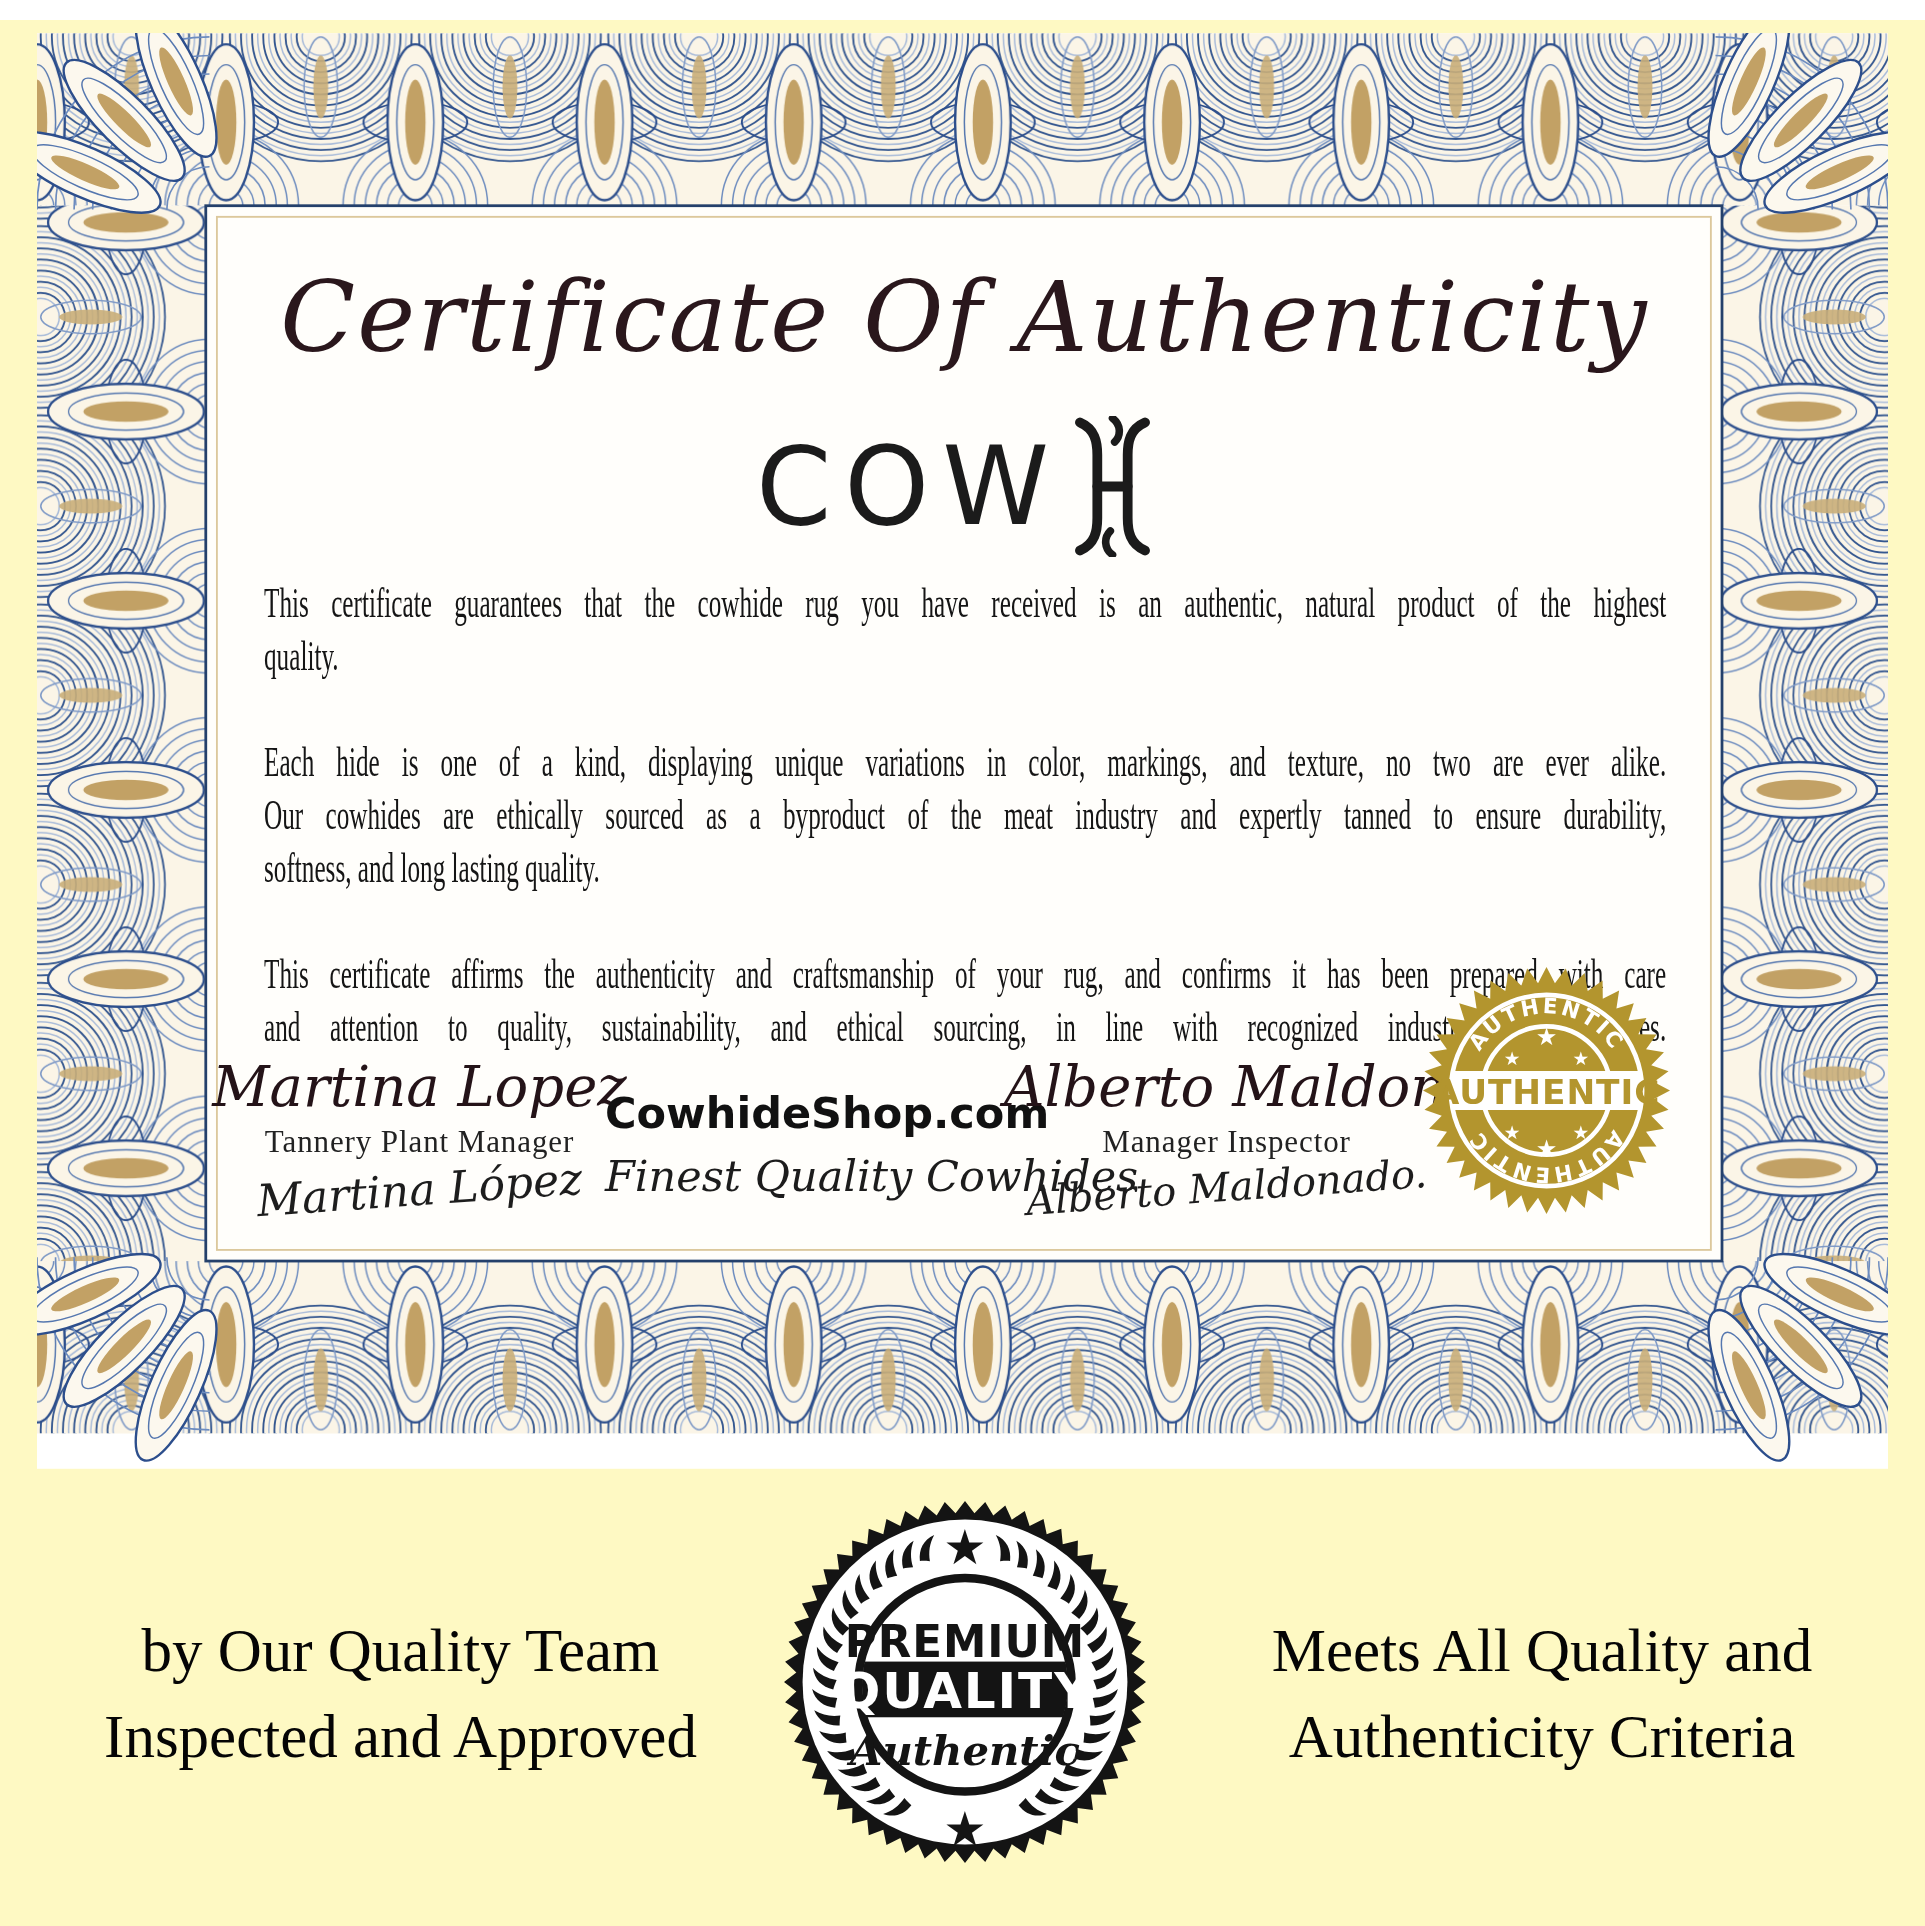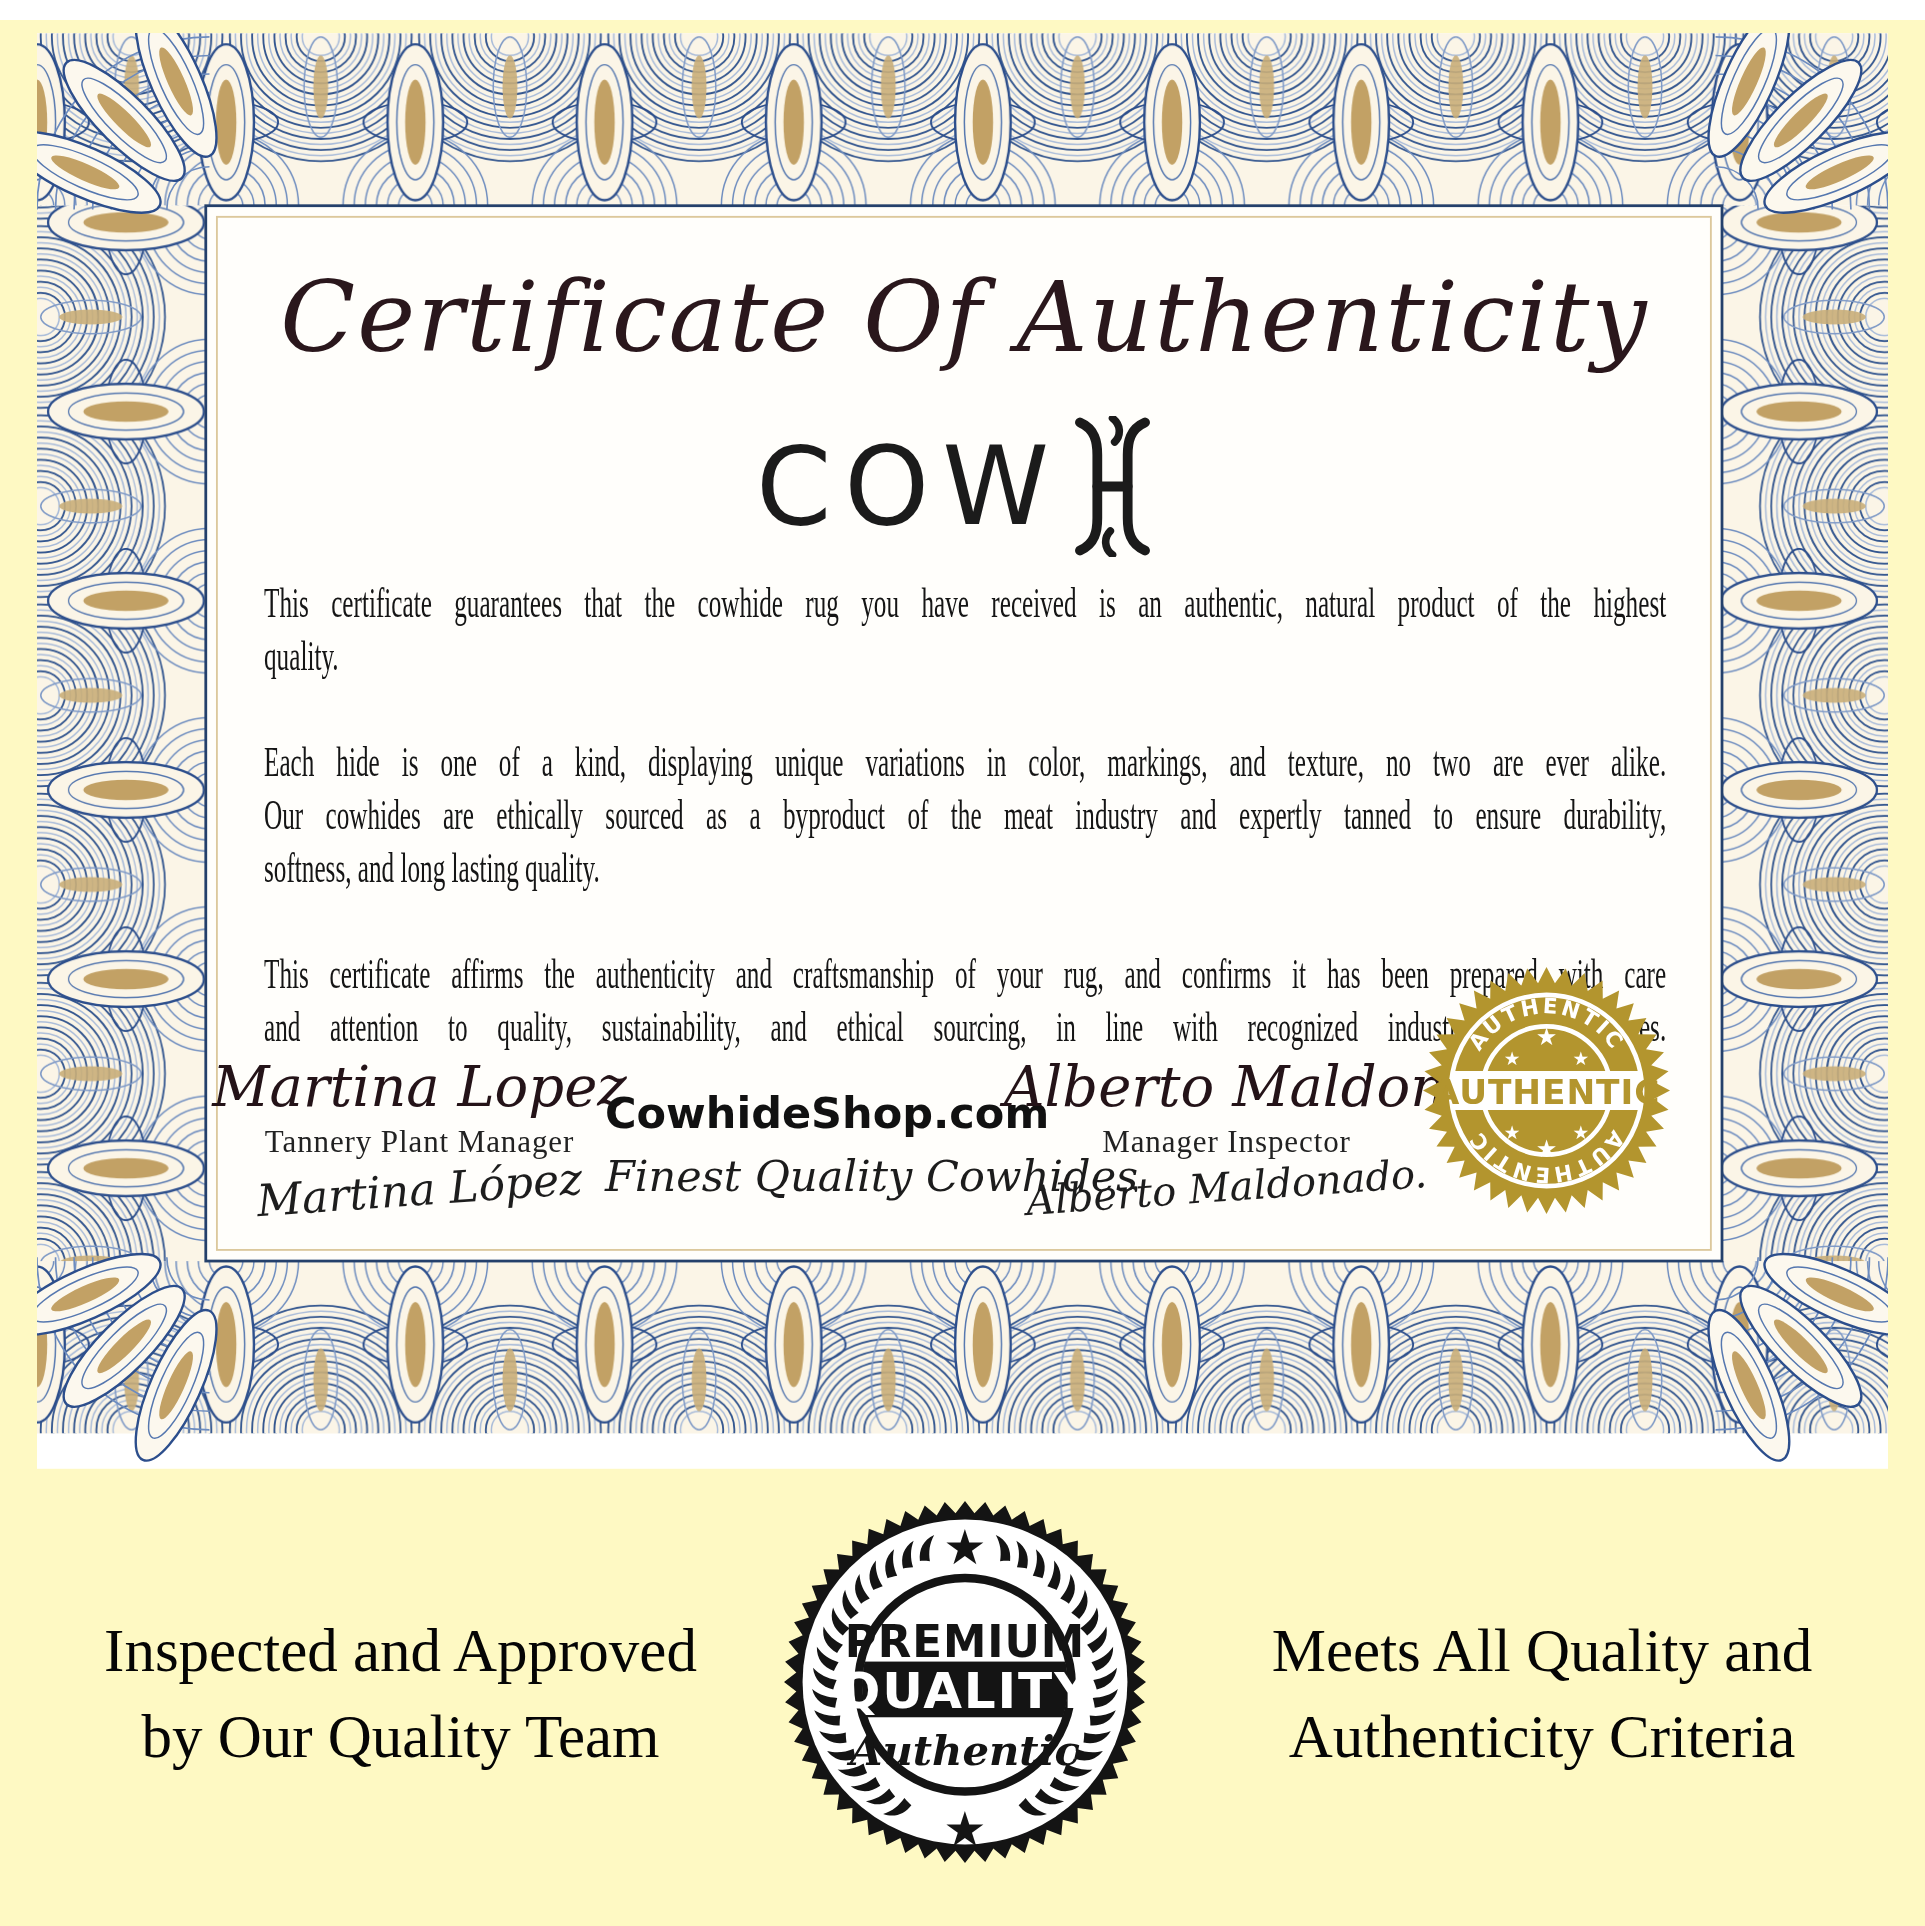--- a/index.html
+++ b/index.html
@@ -227,22 +227,22 @@
         <text class="seal-star" x="96" y="185" font-size="20" text-anchor="middle">★</text>
         <text class="seal-star" x="170" y="185" font-size="20" text-anchor="middle">★</text>
         <text class="seal-star" x="133" y="205" font-size="26" text-anchor="middle">★</text>
       </g>
       <rect x="28" y="112" width="210" height="42" fill="#ffffff" clip-path="url(#gclip)"></rect>
       <text class="gold-band-txt" x="133" y="147" text-anchor="middle">AUTHENTIC</text>
     </svg>
   </div>
 
   <div id="foot-left" class="foot-text">
+    <div>by Our Quality Team</div>
     <div>Inspected and Approved</div>
-    <div>by Our Quality Team</div>
   </div>
   <div id="foot-right" class="foot-text">
     <div>Meets All Quality and</div>
     <div>Authenticity Criteria</div>
   </div>
 
   <svg id="black-badge" width="362" height="362" viewBox="0 0 390 390">
     <defs>
       <clipPath id="bclip">
           <circle cx="195" cy="198" r="111"></circle>

